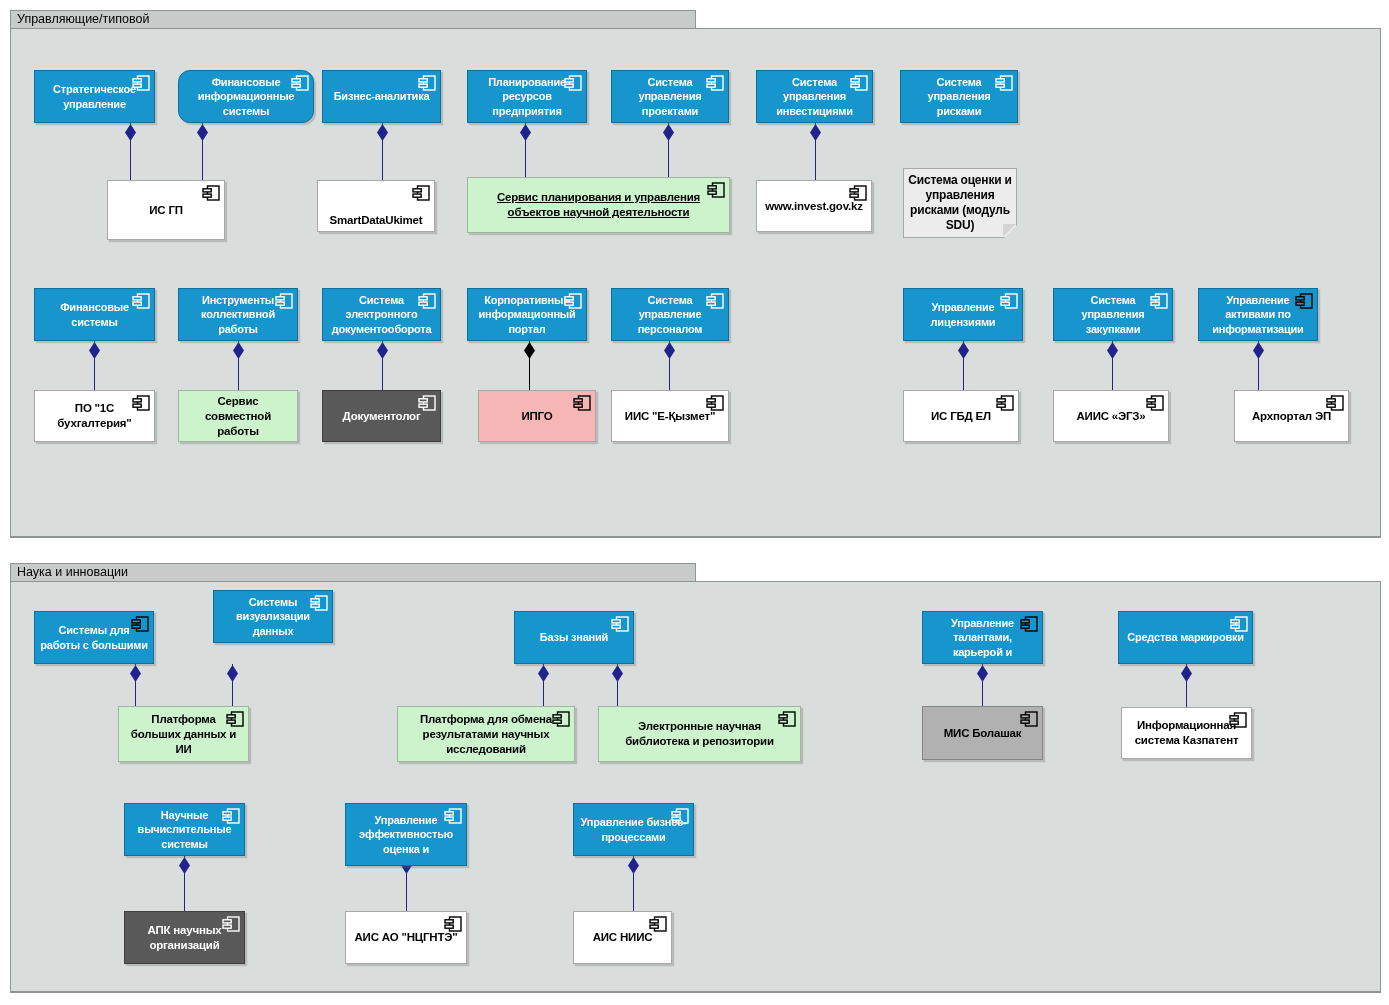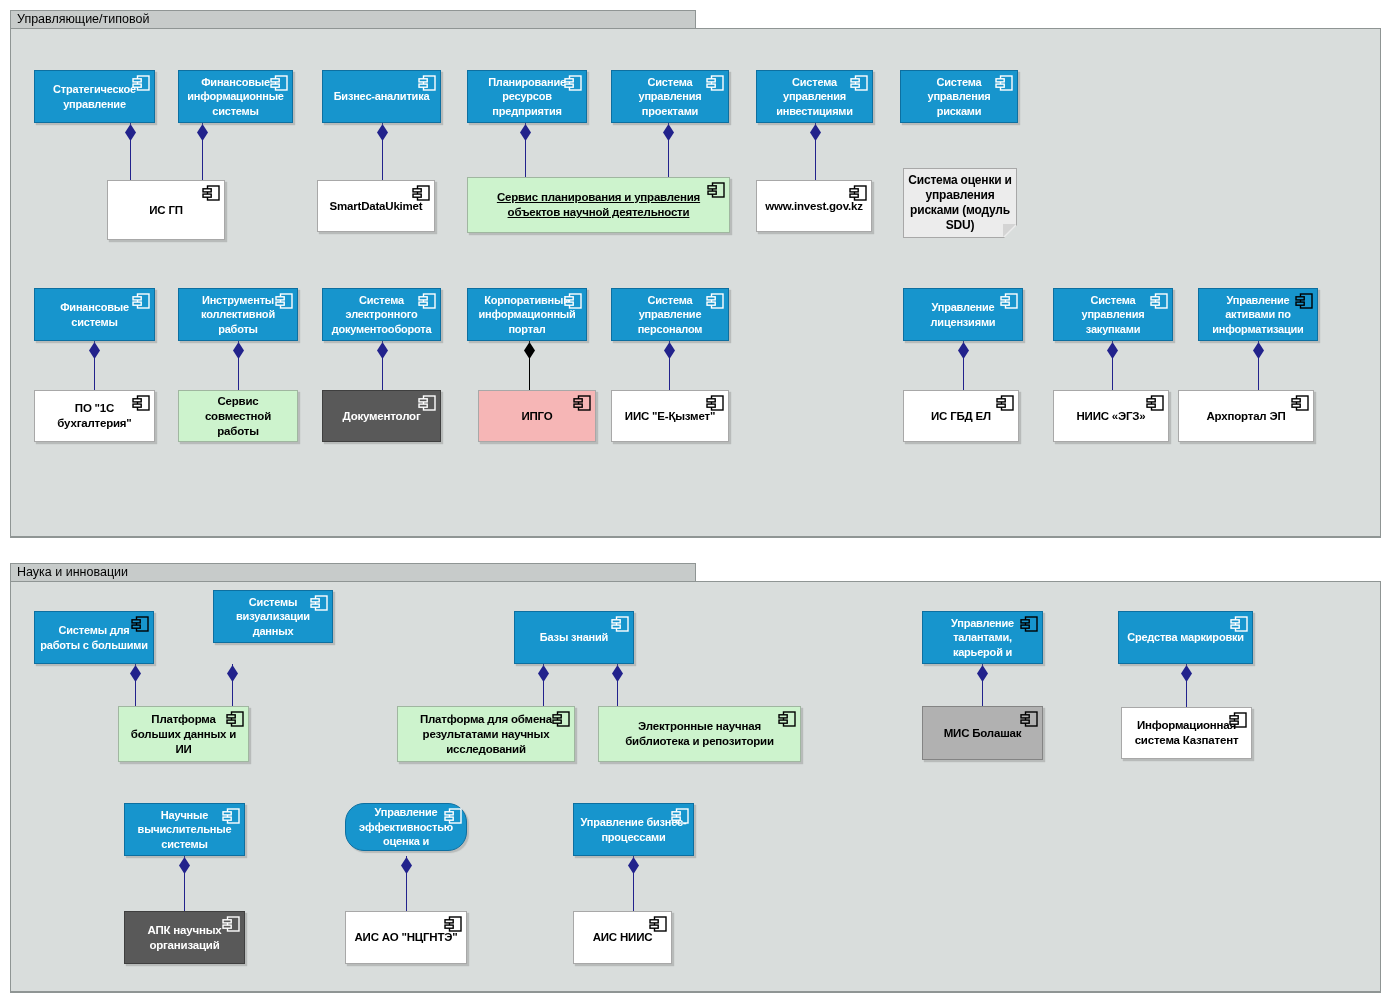--- a/index.html
+++ b/index.html
@@ -78,21 +78,21 @@
     <div class="link-line" style="left: 1258px; top: 341px; height: 49px;"></div>
     <div class="link-diamond" style="left: 1253px; top: 342px;"></div>
     <div class="node blue" style="left: 34px; top: 70px; width: 121px; height: 53px; --nodebg: #1795cd;">
       <span class="cicon" style="color: rgb(255, 255, 255);"><svg width="18" height="16" viewBox="0 0 18 16">
           <rect x="5.5" y="1" width="11.5" height="14" fill="none" stroke="currentColor" stroke-width="1.4"></rect>
           <rect x="1" y="3.8" width="8.2" height="3.1" fill="var(--nodebg)" stroke="currentColor" stroke-width="1.4"></rect>
           <rect x="1" y="9.1" width="8.2" height="3.1" fill="var(--nodebg)" stroke="currentColor" stroke-width="1.4"></rect>
         </svg></span>
       <span class="nlabel">Стратегическое управление</span>
     </div>
-    <div class="node blue" style="left: 178px; top: 70px; width: 115px; height: 53px; --nodebg: #1795cd;">
+    <div class="node blue" style="left: 178px; top: 70px; width: 136px; height: 53px; border-radius: 12px; --nodebg: #1795cd;">
       <span class="cicon" style="color: rgb(255, 255, 255);"><svg width="18" height="16" viewBox="0 0 18 16">
           <rect x="5.5" y="1" width="11.5" height="14" fill="none" stroke="currentColor" stroke-width="1.4"></rect>
           <rect x="1" y="3.8" width="8.2" height="3.1" fill="var(--nodebg)" stroke="currentColor" stroke-width="1.4"></rect>
           <rect x="1" y="9.1" width="8.2" height="3.1" fill="var(--nodebg)" stroke="currentColor" stroke-width="1.4"></rect>
         </svg></span>
       <span class="nlabel">Финансовые информационные системы</span>
     </div>
     <div class="node blue" style="left: 322px; top: 70px; width: 119px; height: 53px; --nodebg: #1795cd;">
       <span class="cicon" style="color: rgb(255, 255, 255);"><svg width="18" height="16" viewBox="0 0 18 16">
           <rect x="5.5" y="1" width="11.5" height="14" fill="none" stroke="currentColor" stroke-width="1.4"></rect>
@@ -134,21 +134,21 @@
       <span class="nlabel">Система управления рисками</span>
     </div>
     <div class="node white" style="left: 107px; top: 180px; width: 118px; height: 60px; --nodebg: #ffffff;">
       <span class="cicon" style="color: rgb(0, 0, 0);"><svg width="18" height="16" viewBox="0 0 18 16">
           <rect x="5.5" y="1" width="11.5" height="14" fill="none" stroke="currentColor" stroke-width="1.4"></rect>
           <rect x="1" y="3.8" width="8.2" height="3.1" fill="var(--nodebg)" stroke="currentColor" stroke-width="1.4"></rect>
           <rect x="1" y="9.1" width="8.2" height="3.1" fill="var(--nodebg)" stroke="currentColor" stroke-width="1.4"></rect>
         </svg></span>
       <span class="nlabel">ИС ГП</span>
     </div>
-    <div class="node white" style="left: 317px; top: 180px; width: 118px; height: 52px; --nodebg: #ffffff;">
+    <div class="node white" style="left: 317px; top: 180px; width: 118px; height: 52px; align-items: flex-end; --nodebg: #ffffff;">
       <span class="cicon" style="color: rgb(0, 0, 0);"><svg width="18" height="16" viewBox="0 0 18 16">
           <rect x="5.5" y="1" width="11.5" height="14" fill="none" stroke="currentColor" stroke-width="1.4"></rect>
           <rect x="1" y="3.8" width="8.2" height="3.1" fill="var(--nodebg)" stroke="currentColor" stroke-width="1.4"></rect>
           <rect x="1" y="9.1" width="8.2" height="3.1" fill="var(--nodebg)" stroke="currentColor" stroke-width="1.4"></rect>
         </svg></span>
       <span class="nlabel">SmartDataUkimet</span>
     </div>
     <div class="node green" style="left: 467px; top: 177px; width: 263px; height: 56px; text-decoration: underline; --nodebg: #cdf3cd;">
       <span class="cicon" style="color: rgb(0, 0, 0);"><svg width="18" height="16" viewBox="0 0 18 16">
           <rect x="5.5" y="1" width="11.5" height="14" fill="none" stroke="currentColor" stroke-width="1.4"></rect>
@@ -275,23 +275,23 @@
           <rect x="1" y="9.1" width="8.2" height="3.1" fill="var(--nodebg)" stroke="currentColor" stroke-width="1.4"></rect>
         </svg></span>
       <span class="nlabel">ИС ГБД ЕЛ</span>
     </div>
     <div class="node white" style="left: 1053px; top: 390px; width: 116px; height: 52px; --nodebg: #ffffff;">
       <span class="cicon" style="color: rgb(0, 0, 0);"><svg width="18" height="16" viewBox="0 0 18 16">
           <rect x="5.5" y="1" width="11.5" height="14" fill="none" stroke="currentColor" stroke-width="1.4"></rect>
           <rect x="1" y="3.8" width="8.2" height="3.1" fill="var(--nodebg)" stroke="currentColor" stroke-width="1.4"></rect>
           <rect x="1" y="9.1" width="8.2" height="3.1" fill="var(--nodebg)" stroke="currentColor" stroke-width="1.4"></rect>
         </svg></span>
-      <span class="nlabel">НИИС «ЭГЗ»</span>
-    </div>
-    <div class="node white" style="left: 1178px; top: 390px; width: 136px; height: 52px; --nodebg: #ffffff;">
+      <span class="nlabel">АИИС «ЭГЗ»</span>
+    </div>
+    <div class="node white" style="left: 1234px; top: 390px; width: 115px; height: 52px; --nodebg: #ffffff;">
       <span class="cicon" style="color: rgb(0, 0, 0);"><svg width="18" height="16" viewBox="0 0 18 16">
           <rect x="5.5" y="1" width="11.5" height="14" fill="none" stroke="currentColor" stroke-width="1.4"></rect>
           <rect x="1" y="3.8" width="8.2" height="3.1" fill="var(--nodebg)" stroke="currentColor" stroke-width="1.4"></rect>
           <rect x="1" y="9.1" width="8.2" height="3.1" fill="var(--nodebg)" stroke="currentColor" stroke-width="1.4"></rect>
         </svg></span>
       <span class="nlabel">Архпортал ЭП</span>
     </div>
     <div class="frame-body" style="left: 10px; top: 581px; width: 1371px; height: 412px;"></div>
     <div class="frame-tab" style="left: 10px; top: 563px; width: 686px; height: 19px;">
       <span>Наука и инновации</span>
@@ -395,21 +395,21 @@
       <span class="nlabel">Информационная система Казпатент</span>
     </div>
     <div class="node blue" style="left: 124px; top: 803px; width: 121px; height: 53px; --nodebg: #1795cd;">
       <span class="cicon" style="color: rgb(255, 255, 255);"><svg width="18" height="16" viewBox="0 0 18 16">
           <rect x="5.5" y="1" width="11.5" height="14" fill="none" stroke="currentColor" stroke-width="1.4"></rect>
           <rect x="1" y="3.8" width="8.2" height="3.1" fill="var(--nodebg)" stroke="currentColor" stroke-width="1.4"></rect>
           <rect x="1" y="9.1" width="8.2" height="3.1" fill="var(--nodebg)" stroke="currentColor" stroke-width="1.4"></rect>
         </svg></span>
       <span class="nlabel">Научные вычислительные системы</span>
     </div>
-    <div class="node blue" style="left: 345px; top: 803px; width: 122px; height: 48px; border-radius: 19px; --nodebg: #1795cd;">
+    <div class="node blue" style="left: 345px; top: 803px; width: 122px; height: 63px; --nodebg: #1795cd;">
       <span class="cicon" style="color: rgb(255, 255, 255);"><svg width="18" height="16" viewBox="0 0 18 16">
           <rect x="5.5" y="1" width="11.5" height="14" fill="none" stroke="currentColor" stroke-width="1.4"></rect>
           <rect x="1" y="3.8" width="8.2" height="3.1" fill="var(--nodebg)" stroke="currentColor" stroke-width="1.4"></rect>
           <rect x="1" y="9.1" width="8.2" height="3.1" fill="var(--nodebg)" stroke="currentColor" stroke-width="1.4"></rect>
         </svg></span>
       <span class="nlabel">Управление эффективностью оценка и</span>
     </div>
     <div class="node blue" style="left: 573px; top: 803px; width: 121px; height: 53px; --nodebg: #1795cd;">
       <span class="cicon" style="color: rgb(255, 255, 255);"><svg width="18" height="16" viewBox="0 0 18 16">
           <rect x="5.5" y="1" width="11.5" height="14" fill="none" stroke="currentColor" stroke-width="1.4"></rect>

